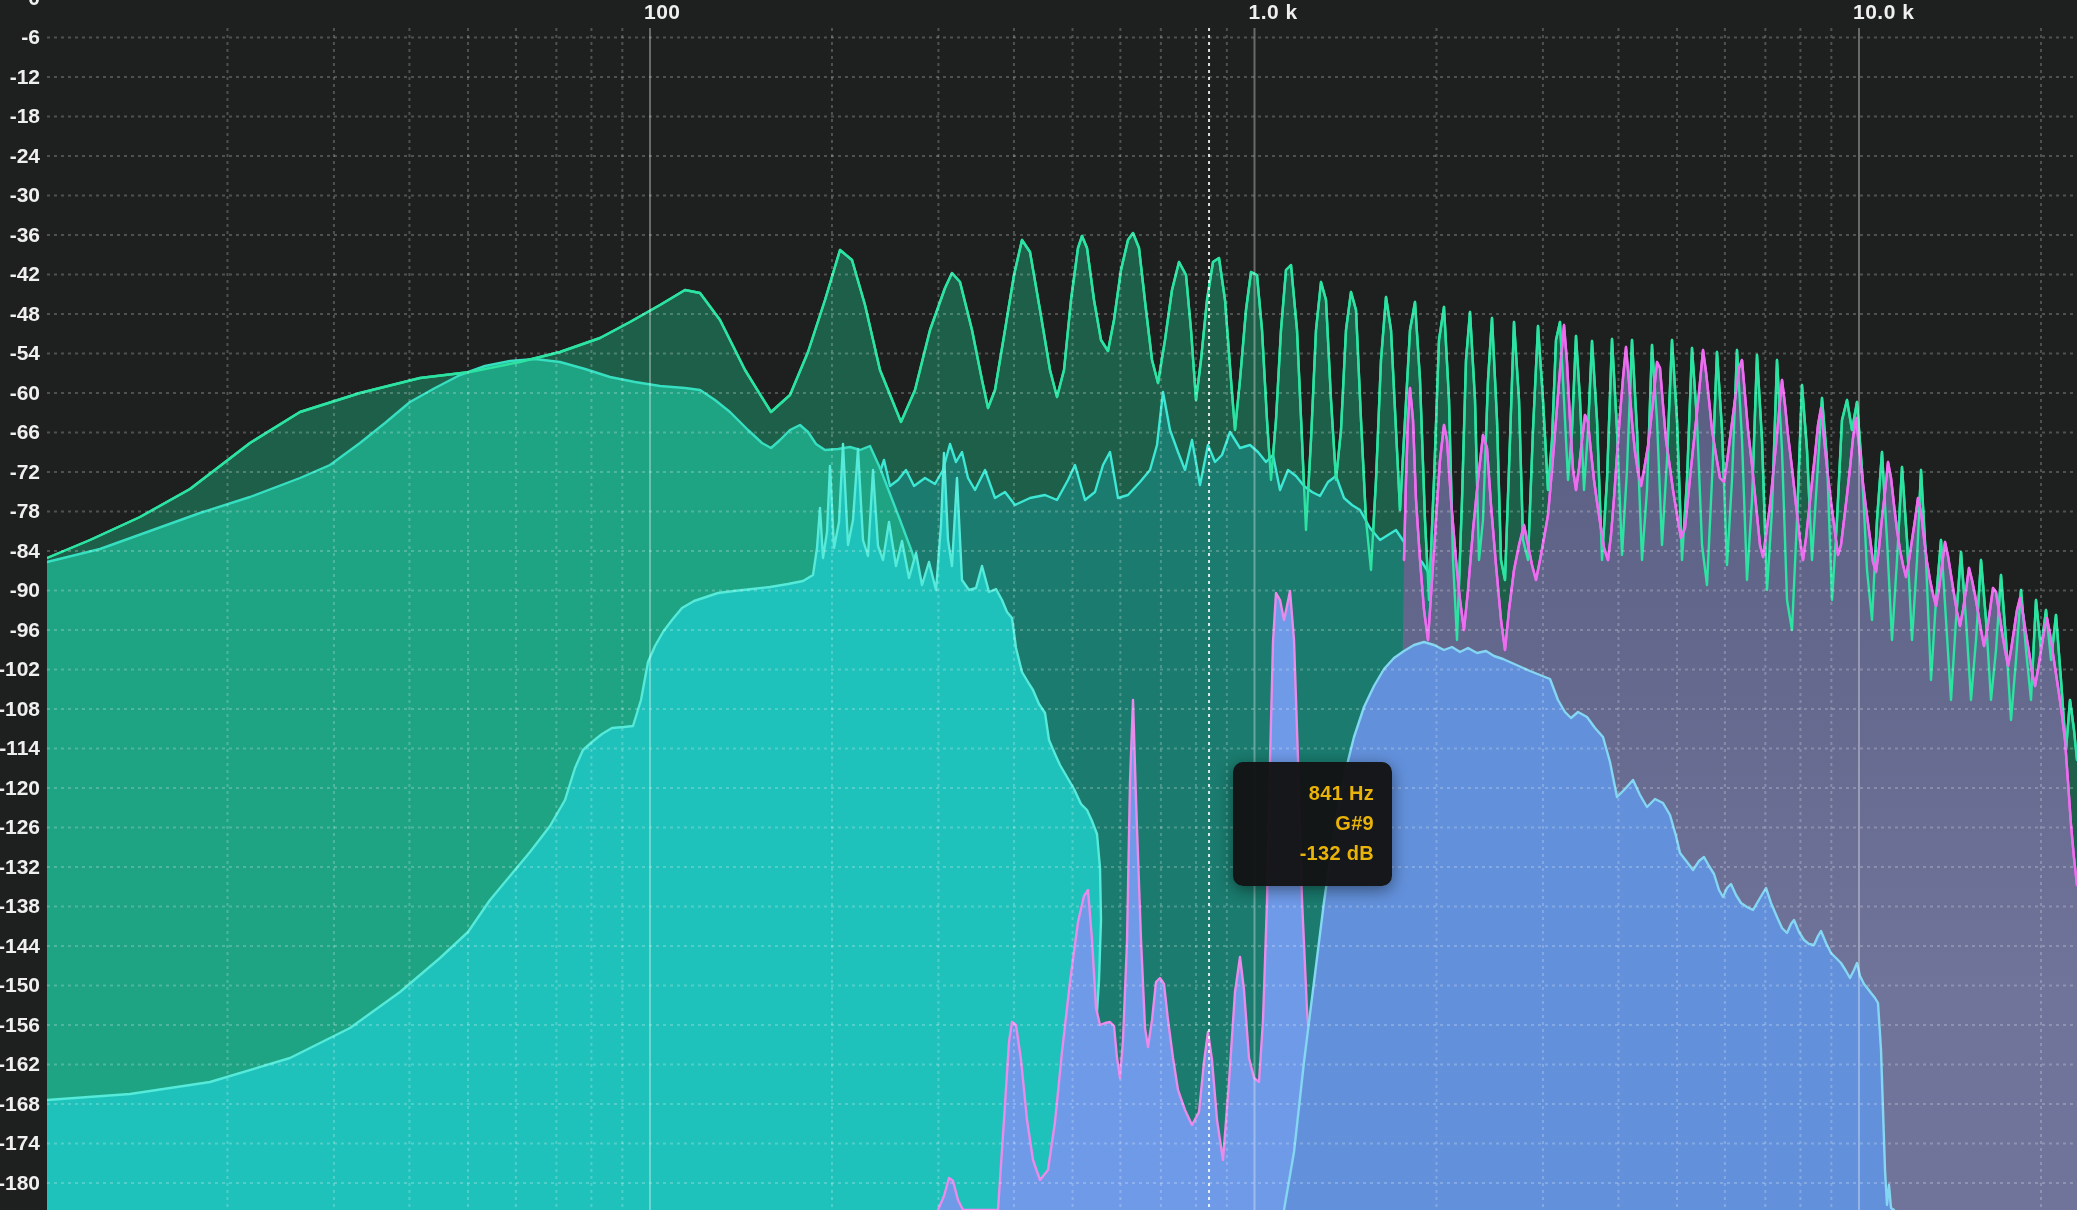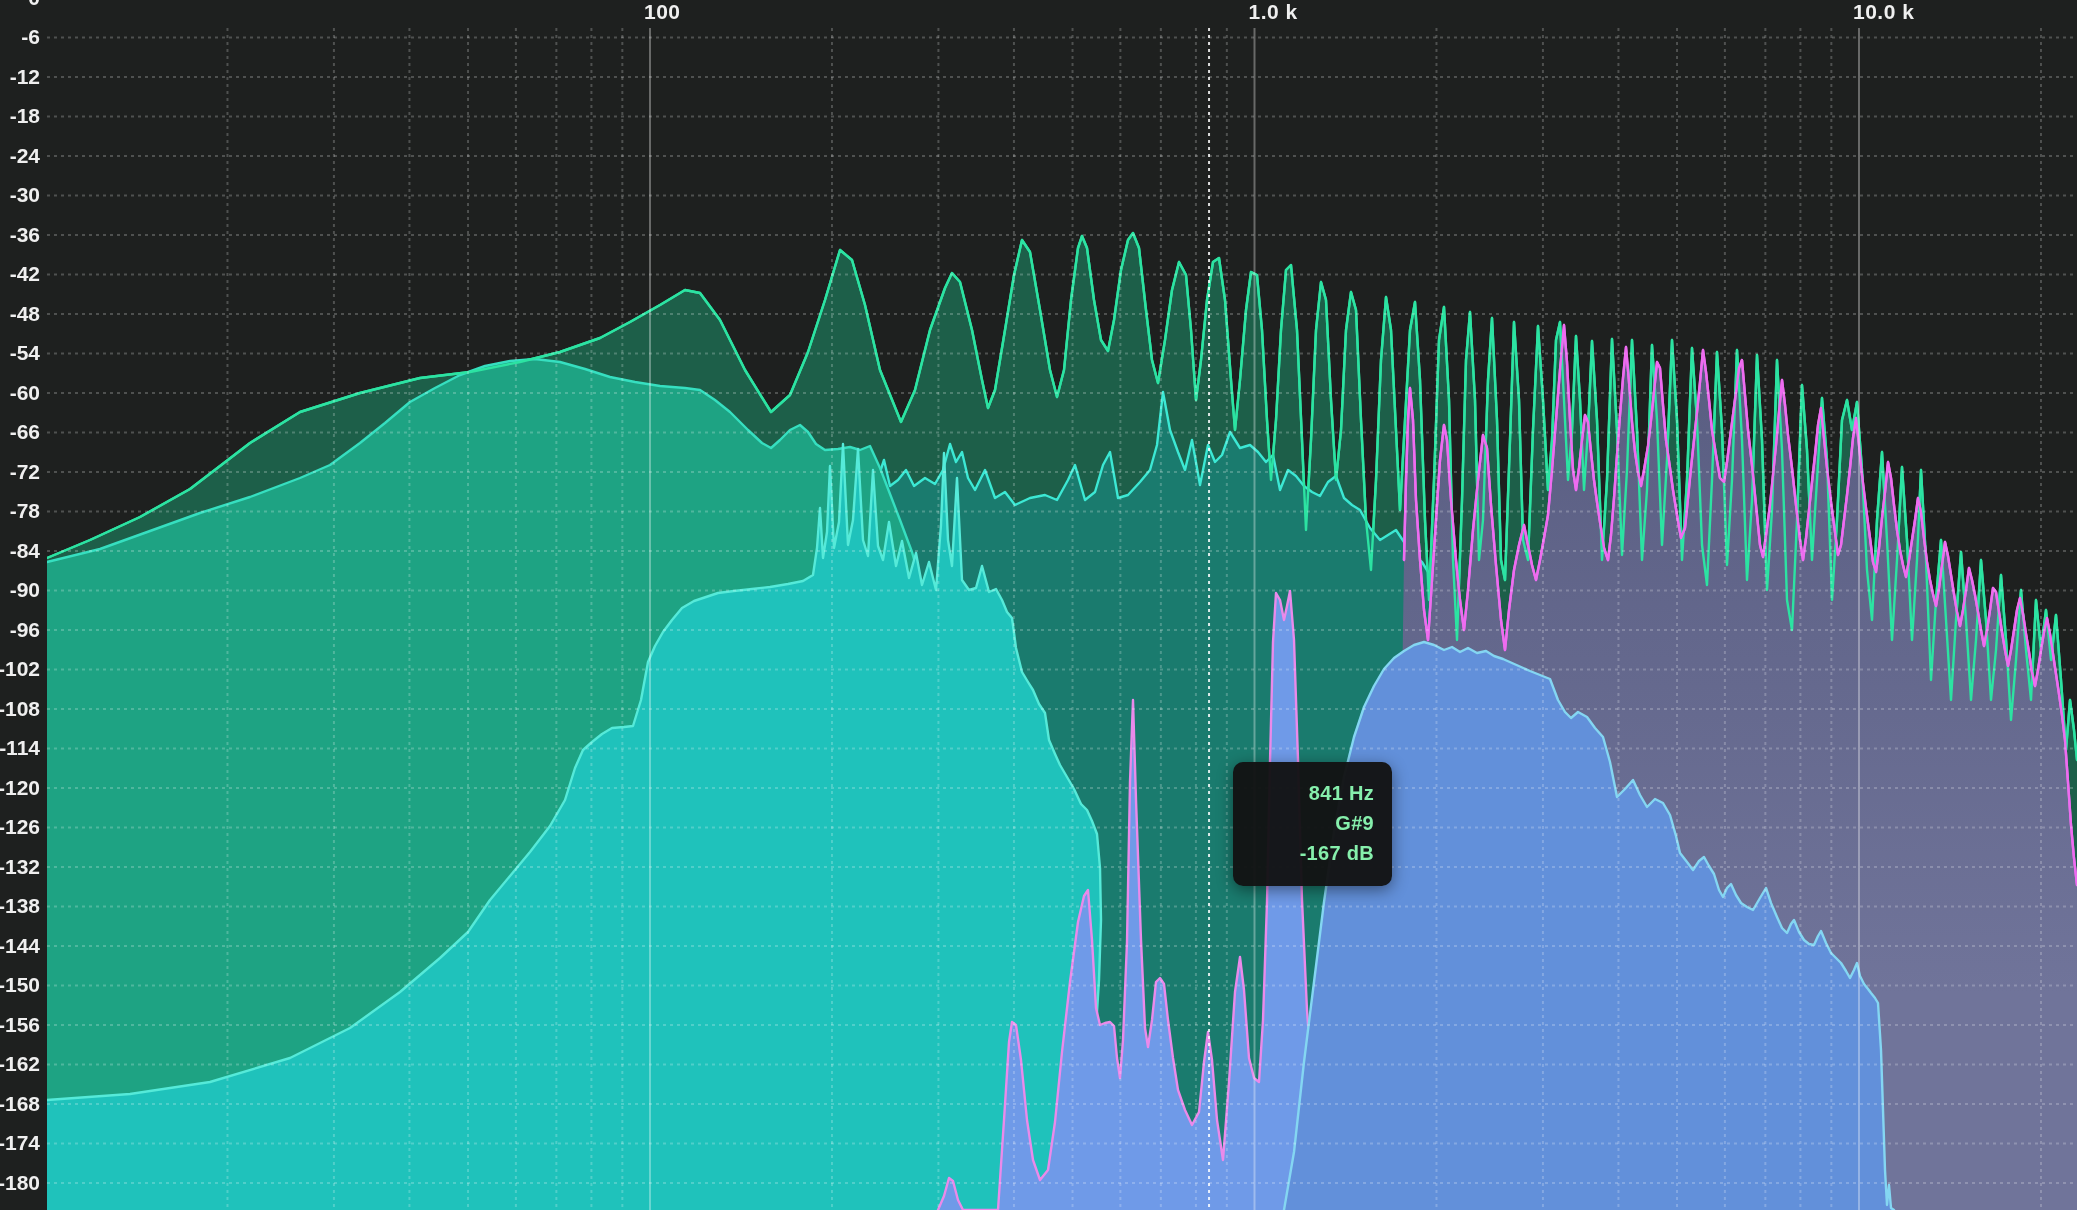--- a/index.html
+++ b/index.html
@@ -8,21 +8,21 @@
   svg{position:absolute;left:0;top:0;display:block;}
   .tooltip{
     position:absolute;
     left:1233px;top:762px;
     width:159px;height:124px;
     box-sizing:border-box;
     background:rgba(19,19,20,0.97);
     border-radius:10px;
     padding:16px 18px 0 10px;
     text-align:right;
-    color:#86efac;
+    color:#eab308;
     font-size:20px;
     font-weight:bold;
     line-height:30px;
     box-shadow:0 4px 16px rgba(0,0,0,0.45);
     letter-spacing:0.3px;
   }
 </style>
 </head>
 <body>
 
@@ -143,15 +143,15 @@
       <text x="40" y="1110.944" text-anchor="end" fill="#efefef" font-size="21" font-weight="bold" font-family="&quot;Liberation Sans&quot;, sans-serif">-168</text>
       <text x="40" y="1150.442" text-anchor="end" fill="#efefef" font-size="21" font-weight="bold" font-family="&quot;Liberation Sans&quot;, sans-serif">-174</text>
       <text x="40" y="1189.94" text-anchor="end" fill="#efefef" font-size="21" font-weight="bold" font-family="&quot;Liberation Sans&quot;, sans-serif">-180</text>
       <text x="644" y="19" text-anchor="start" fill="#efefef" font-size="21" font-weight="bold" letter-spacing="0.5" font-family="&quot;Liberation Sans&quot;, sans-serif">100</text>
       <text x="1248.5" y="19" text-anchor="start" fill="#efefef" font-size="21" font-weight="bold" letter-spacing="0.5" font-family="&quot;Liberation Sans&quot;, sans-serif">1.0 k</text>
       <text x="1853" y="19" text-anchor="start" fill="#efefef" font-size="21" font-weight="bold" letter-spacing="0.5" font-family="&quot;Liberation Sans&quot;, sans-serif">10.0 k</text>
     </svg>
   <div class="tooltip">
     <div>841 Hz</div>
     <div>G#9</div>
-    <div>-167 dB</div>
+    <div>-132 dB</div>
   </div>
 </div>
 
 </body></html>

